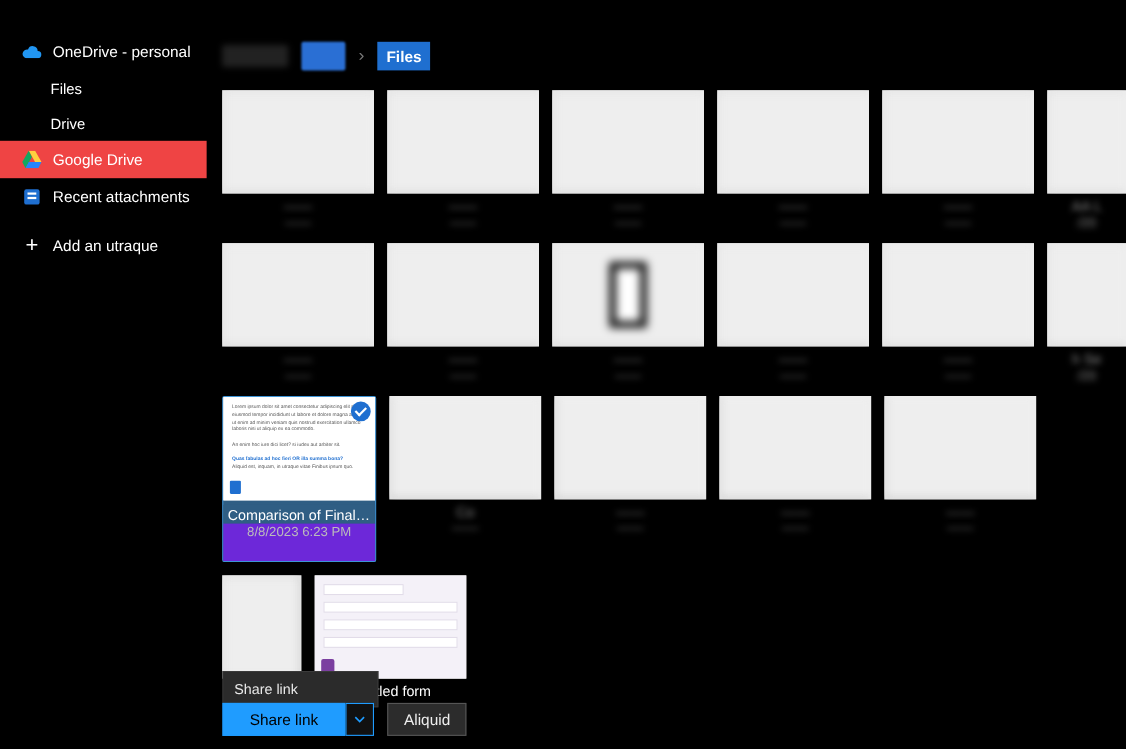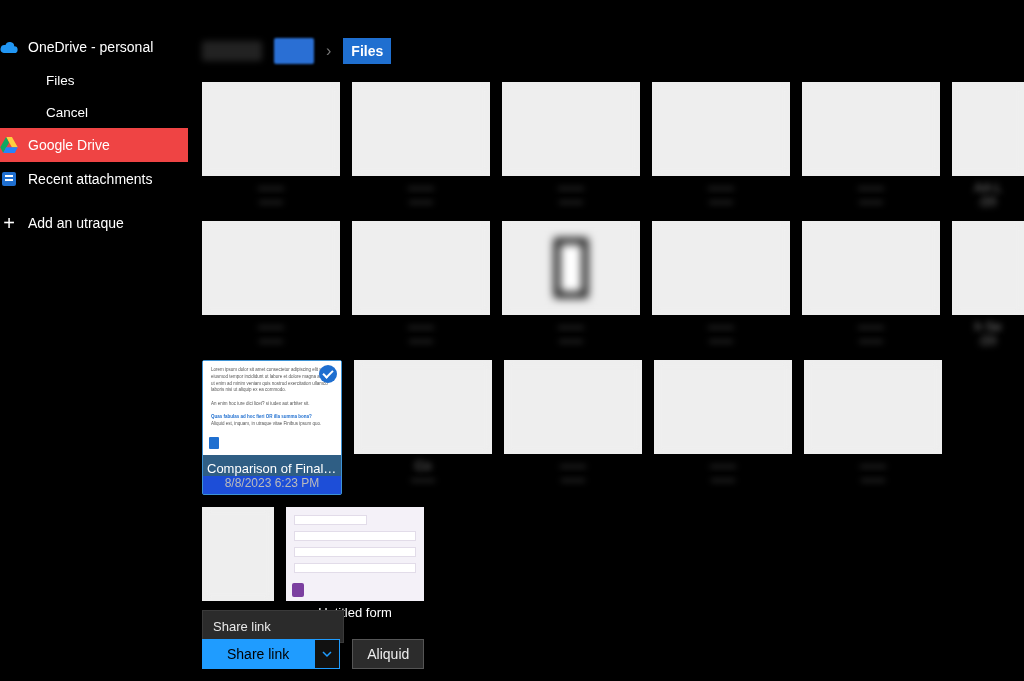--- a/index.html
+++ b/index.html
@@ -1,20 +1,20 @@
 <!DOCTYPE html>
 <html><head>
 <meta charset="utf-8">
 <style>
   * { box-sizing: border-box; margin: 0; padding: 0; }
   html, body { width: 1024px; height: 681px; overflow: hidden; background: #000; font-family: "Segoe UI", Arial, sans-serif; color: #fff; }
   .app { display: flex; width: 100%; height: 100%; }
   
   .sidebar { width: 188px; flex: 0 0 188px; background: #000; padding-top: 30px; font-size: 14px; }
-  .sb-row { display: flex; align-items: center; height: 34px; gap: 10px; cursor: default; }
+  .sb-row { display: flex; align-items: center; height: 34px; padding-left: 20px; gap: 10px; cursor: default; }
   .sb-row.child { padding-left: 46px; height: 32px; font-size: 13.5px; }
   .sb-row.selected { background: #ef4444; }
   .sb-row .icon { width: 18px; height: 18px; display: flex; align-items: center; justify-content: center; }
   .sb-row .lbl { white-space: nowrap; }
   .icon-cloud svg { width: 18px; height: 12px; }
   .icon-drive { position: relative; }
   .icon-drive svg { width: 18px; height: 16px; }
   .icon-recentatt svg { width: 16px; height: 16px; }
   .icon-plus { font-size: 20px; line-height: 1; color: #fff; }
   
@@ -34,21 +34,21 @@
   .blurred .caption, .blurred .date { filter: blur(3px); color: #888; }
   .blurred .thumb::after { content:""; position:absolute; inset:0; backdrop-filter: blur(4px); }
   
   .mosaic { display:grid; grid-template-columns: repeat(6,1fr); grid-template-rows: repeat(5,1fr); filter: blur(2px); }
   .mosaic div { background:#fff; }
   .mosaic .a{background:#6fa4e3}.mosaic .b{background:#a7c3e8}.mosaic .c{background:#dce6f4}.mosaic .d{background:#3759b0}.mosaic .e{background:#eef}.mosaic .f{background:#ccc}
   
   .tile.selected { background: #2f5e84; border: 1px solid #3d93d5; border-radius: 2px; padding: 0; width: 140px; }
   .tile.selected .thumb { height: 94px; background:#fff; }
   .tile.selected .caption { color:#fff; background:#2f5e84; padding: 2px 4px 0; font-size:13px; white-space:nowrap; overflow:hidden; text-overflow:ellipsis; }
-  .tile.selected .date { background:#1d4ed8; padding-bottom:4px; }
+  .tile.selected .date { background:#6d28d9; padding-bottom:20px; }
   .checkmark { position:absolute; top:4px; right:4px; width:18px; height:18px; border-radius:50%; background:#1f6fd0; display:flex; align-items:center; justify-content:center; }
   .checkmark::after { content:""; width:8px; height:4px; border-left:2px solid #fff; border-bottom:2px solid #fff; transform: rotate(-45deg); margin-top:-2px; }
   .doc-thumb { padding:6px 8px; font-size:4.5px; line-height:1.5; color:#555; background:#fff; height:100%; overflow:hidden; position:relative;}
   .doc-thumb .hl { color:#1f6fd0; font-weight:bold; }
   .doc-thumb .mini-icon { position:absolute; left:6px; bottom:6px; width:10px; height:12px; background:#1f6fd0; border-radius:1px; }
   .form-thumb { background:#f4f1f8; height:100%; padding:8px; position:relative;}
   .form-thumb .line { height:10px; background:#fff; margin-bottom:6px; border:1px solid #e2dce9;}
   .form-thumb .mini { position:absolute; left:6px; bottom:4px; width:12px; height:14px; background:#7b3fa0; border-radius:2px;}
   .rsvp-thumb { background:#fff; height:100%; padding:4px; position:relative; font-size:4px; color:#333;}
   .rsvp-thumb .hero { height:18px; background:linear-gradient(90deg,#8a6,#579,#a78); margin-bottom:3px;}
@@ -75,21 +75,21 @@
         <svg viewBox="0 0 24 16">
             <path fill="#2196f3" d="M19 7a6 6 0 00-11.7-1.6A5 5 0 005 16h14a4.5 4.5 0 000-9z"></path>
           </svg>
       </span>
       <span class="lbl">OneDrive - personal</span>
     </div>
     <div class="sb-row child">
       <span class="lbl">Files</span>
     </div>
     <div class="sb-row child">
-      <span class="lbl">Cancel</span>
+      <span class="lbl">Drive</span>
     </div>
 
     <div class="sb-row selected">
       <span class="icon icon-drive">
         <svg viewBox="0 0 24 22">
             <polygon fill="#ffcf3f" points="8,0 16,0 24,14 16,14"></polygon>
             <polygon fill="#11a861" points="8,0 0,14 4,22 12,8"></polygon>
             <polygon fill="#2684fc" points="4,22 20,22 24,14 8,14"></polygon>
           </svg>
       </span>

